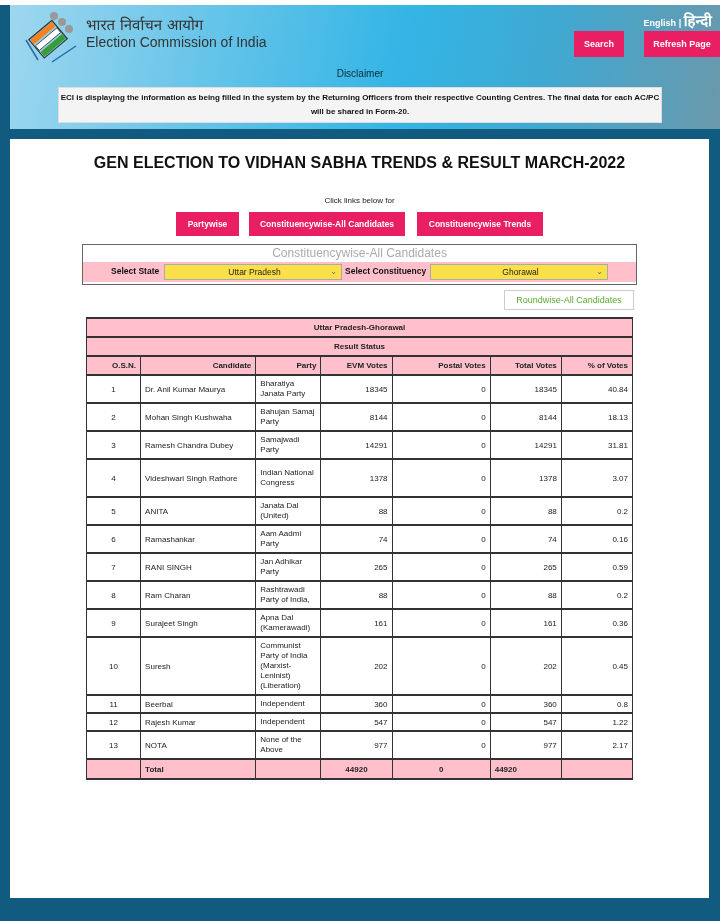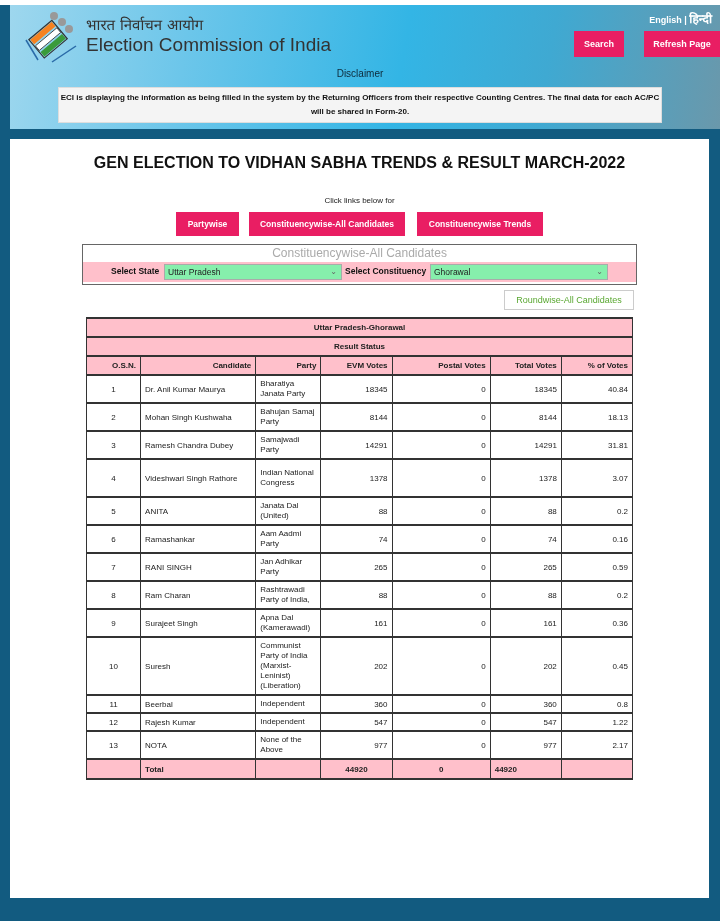--- a/index.html
+++ b/index.html
@@ -11,23 +11,23 @@
     font-size: 9px;
     color: #222;
   }
   .topstrip { position: absolute; left: 0; top: 0; width: 720px; height: 5px; background: #fff; }
   .header {
     position: absolute; left: 10px; top: 5px; width: 710px; height: 124px;
     background: linear-gradient(100deg, #9ed7ee 0%, #6cc6ea 25%, #33b5e5 55%, #3fa9d2 75%, #6a98ab 100%);
   }
   .logo { position: absolute; left: 12px; top: 5px; width: 58px; height: 56px; }
   .brand-hindi { position: absolute; left: 76px; top: 9px; font-family: "DejaVu Sans", sans-serif; font-size: 15px; color: #333; }
-  .brand-english { position: absolute; left: 76px; top: 29px; font-size: 19px; color: #333; }
+  .brand-english { position: absolute; left: 76px; top: 29px; font-size: 14px; color: #333; }
   .lang { position: absolute; right: 8px; top: 5px; color: #fff; font-weight: bold; font-size: 9px; }
-  .lang .hi { font-family: "DejaVu Sans", sans-serif; font-size: 12px; }
+  .lang .hi { font-family: "DejaVu Sans", sans-serif; font-size: 15px; }
   .hbtn {
     position: absolute; top: 26px; height: 26px; background: #e91e63; color: #fff; font-weight: bold;
     font-size: 9px; border: none; display: flex; align-items: center; justify-content: center; cursor: pointer;
   }
   .btn-search { left: 564px; width: 50px; }
   .btn-refresh { left: 634px; width: 76px; }
   .disclaimer-title { position: absolute; left: 0; width: 700px; top: 63px; text-align: center; font-weight: normal; font-size: 10px; color: #0d2a3a; }
   .disclaimer-box {
     position: absolute; left: 48px; top: 82px; width: 604px; height: 36px; background: #f4f4f4;
     border: 1px solid #ddd; text-align: center; font-size: 8px; font-weight: bold; line-height: 14px; padding-top: 3px; color: #111;
@@ -42,22 +42,22 @@
     display: flex; align-items: center; justify-content: center; border: none; cursor: pointer;
   }
   .nb1 { left: 166px; width: 63px; }
   .nb2 { left: 239px; width: 156px; }
   .nb3 { left: 407px; width: 126px; }
   .filter-box { position: absolute; left: 72px; top: 105px; width: 555px; height: 41px; border: 1px solid #666; }
   .filter-title { height: 17px; text-align: center; font-size: 12px; color: #aaa; line-height: 17px; }
   .filter-row { background: #ffc0cb; height: 20px; position: relative; }
   .fl { position: absolute; top: 4px; font-weight: bold; font-size: 8.5px; color: #111; }
   .sel {
-    position: absolute; top: 2px; height: 16px; background: #86efac; border: 1px solid #aaa; font-size: 8.5px; padding-left: 3px;
-    line-height: 14px; color: #222;
+    position: absolute; top: 2px; height: 16px; background: #fde047; border: 1px solid #aaa; font-size: 8.5px; padding-left: 3px;
+    line-height: 14px; color: #222; text-align: center;
   }
   .sel .chev { position: absolute; right: 4px; top: 0; font-size: 8px; color: #666; }
   .round-btn {
     position: absolute; left: 494px; top: 151px; width: 130px; height: 20px; border: 1px solid #ccc; color: #5aa832;
     font-size: 9px; text-align: center; line-height: 18px; background: #fff; cursor: pointer;
   }
   table.res {
     position: absolute; left: 76px; top: 178px; width: 547px; border-collapse: collapse; font-size: 8px;
   }
   table.res td, table.res th { border: 2px solid #333; border-left-width: 1px; border-right-width: 1px; padding: 1px 4px; vertical-align: middle; }

